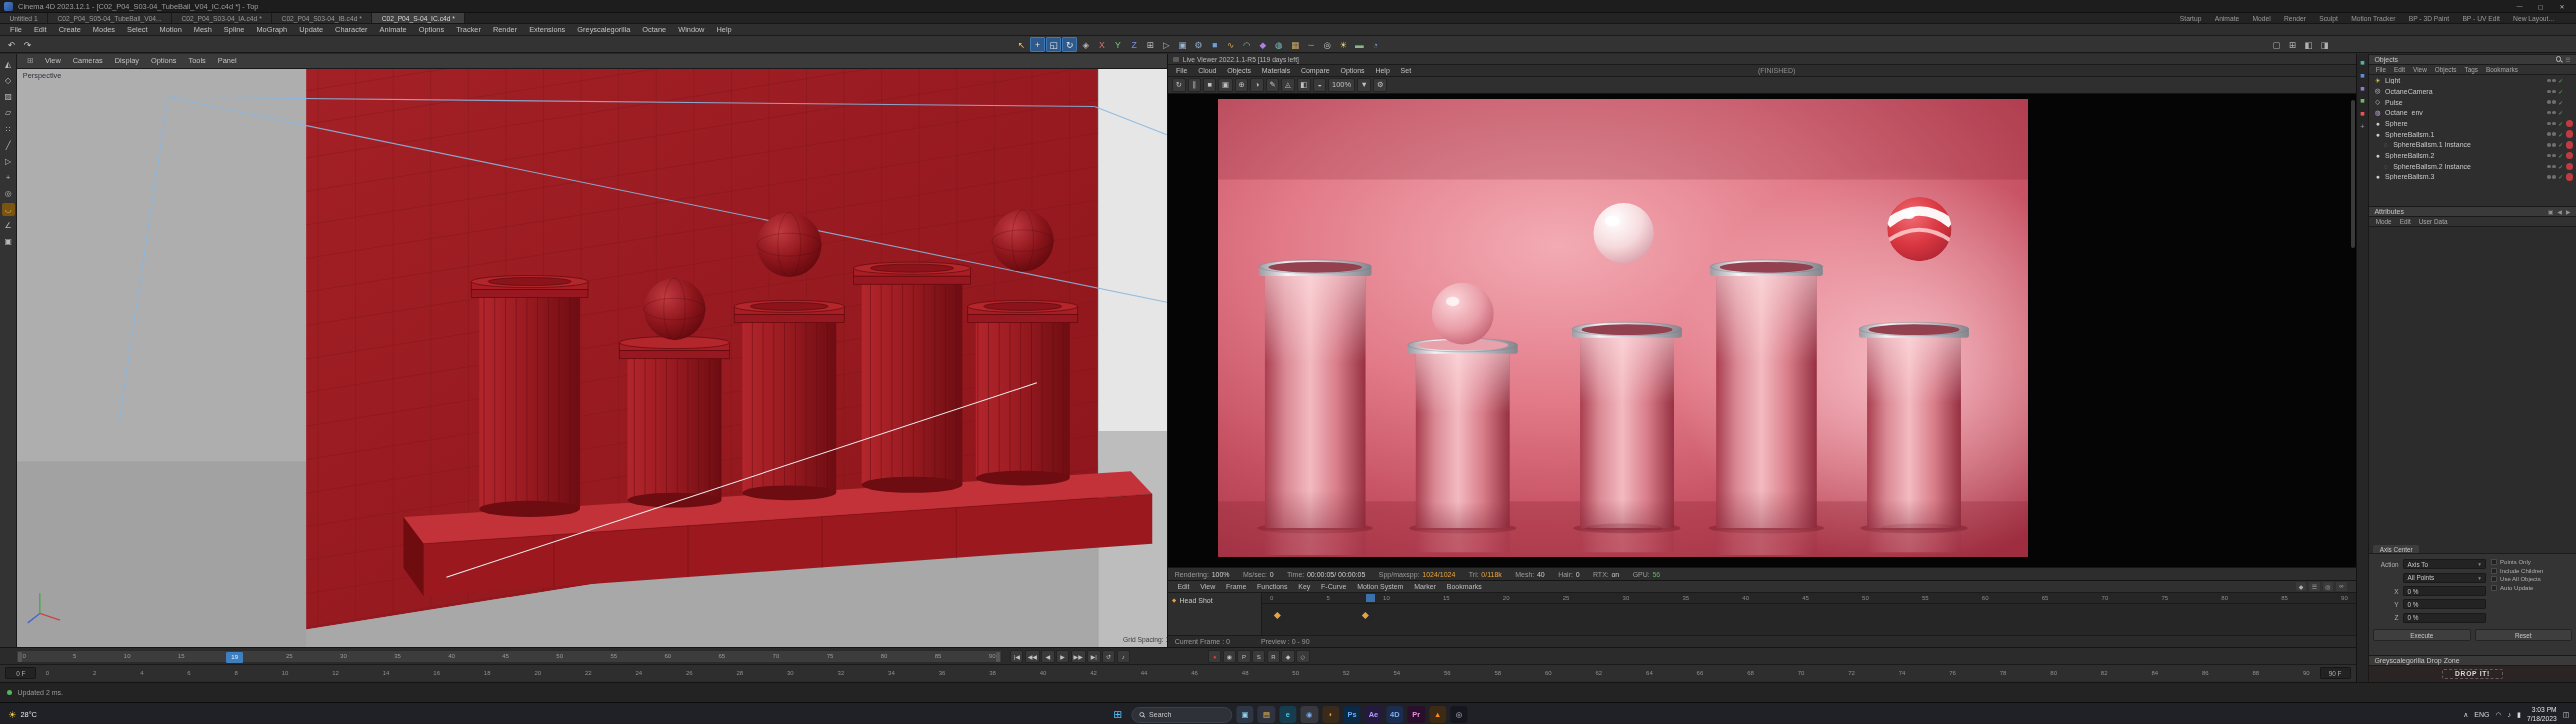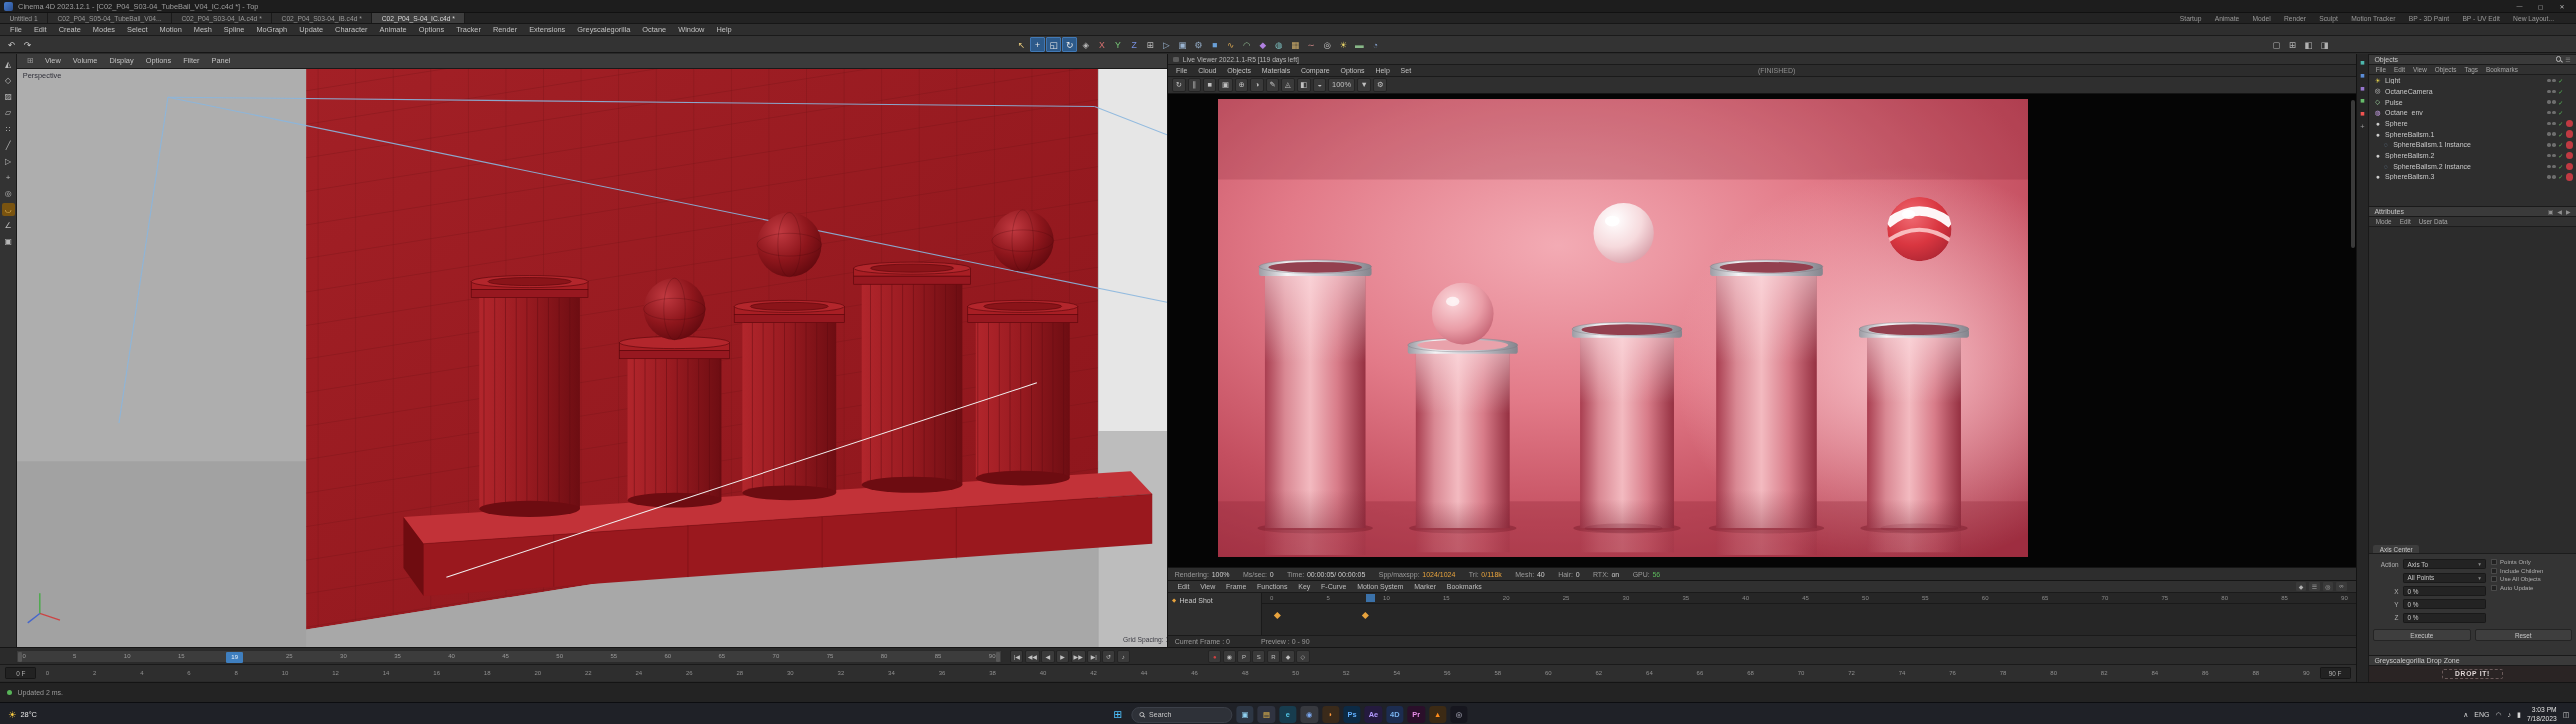--- a/index.html
+++ b/index.html
@@ -270,24 +270,24 @@
       <span class="ts-icon">∠</span>
       <span class="ts-icon">▣</span>
     </div>
 
   <section id="viewport">
     <div class="vp-menus">
       <span class="vp-burger">⊞</span>
       <span style="display:flex">
 
       <span class="vp-menu">View</span>
-          <span class="vp-menu">Volume</span>
+          <span class="vp-menu">Cameras</span>
           <span class="vp-menu">Display</span>
           <span class="vp-menu">Options</span>
-          <span class="vp-menu">Filter</span>
+          <span class="vp-menu">Tools</span>
           <span class="vp-menu">Panel</span>
         </span>
     </div>
     <div class="vp-canvas">
       <svg viewBox="0 0 1714 862" width="1150" height="578" preserveAspectRatio="none">
         <defs>
           <linearGradient id="vpWall" x1="0" y1="0" x2="1" y2="1">
             <stop offset="0" stop-color="#a32026"></stop>
               <stop offset="1" stop-color="#8c151b"></stop>
           </linearGradient>

